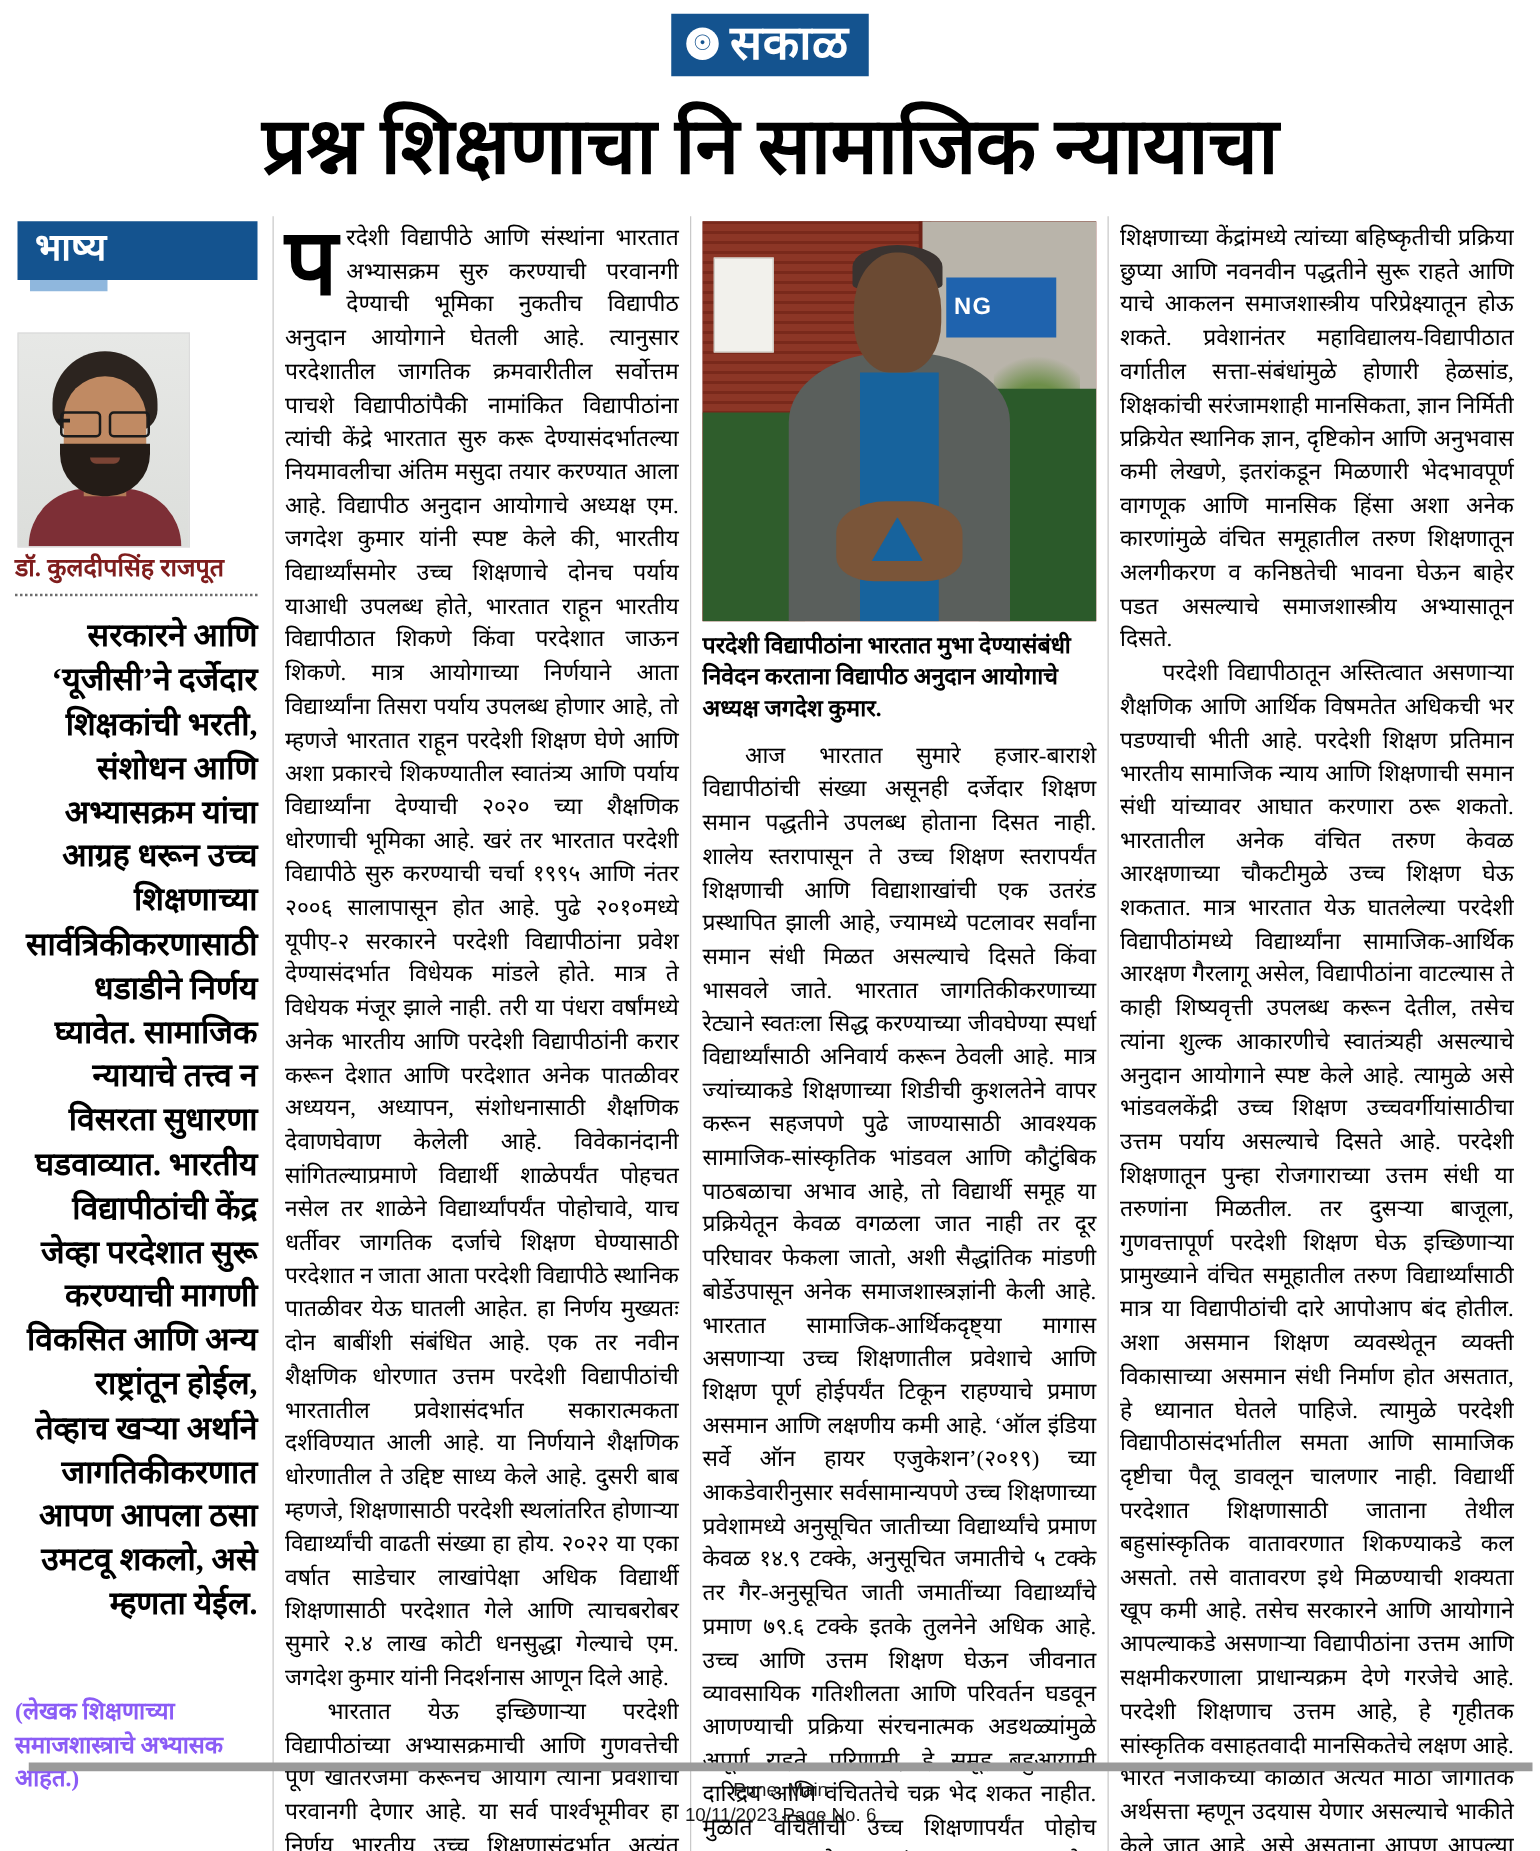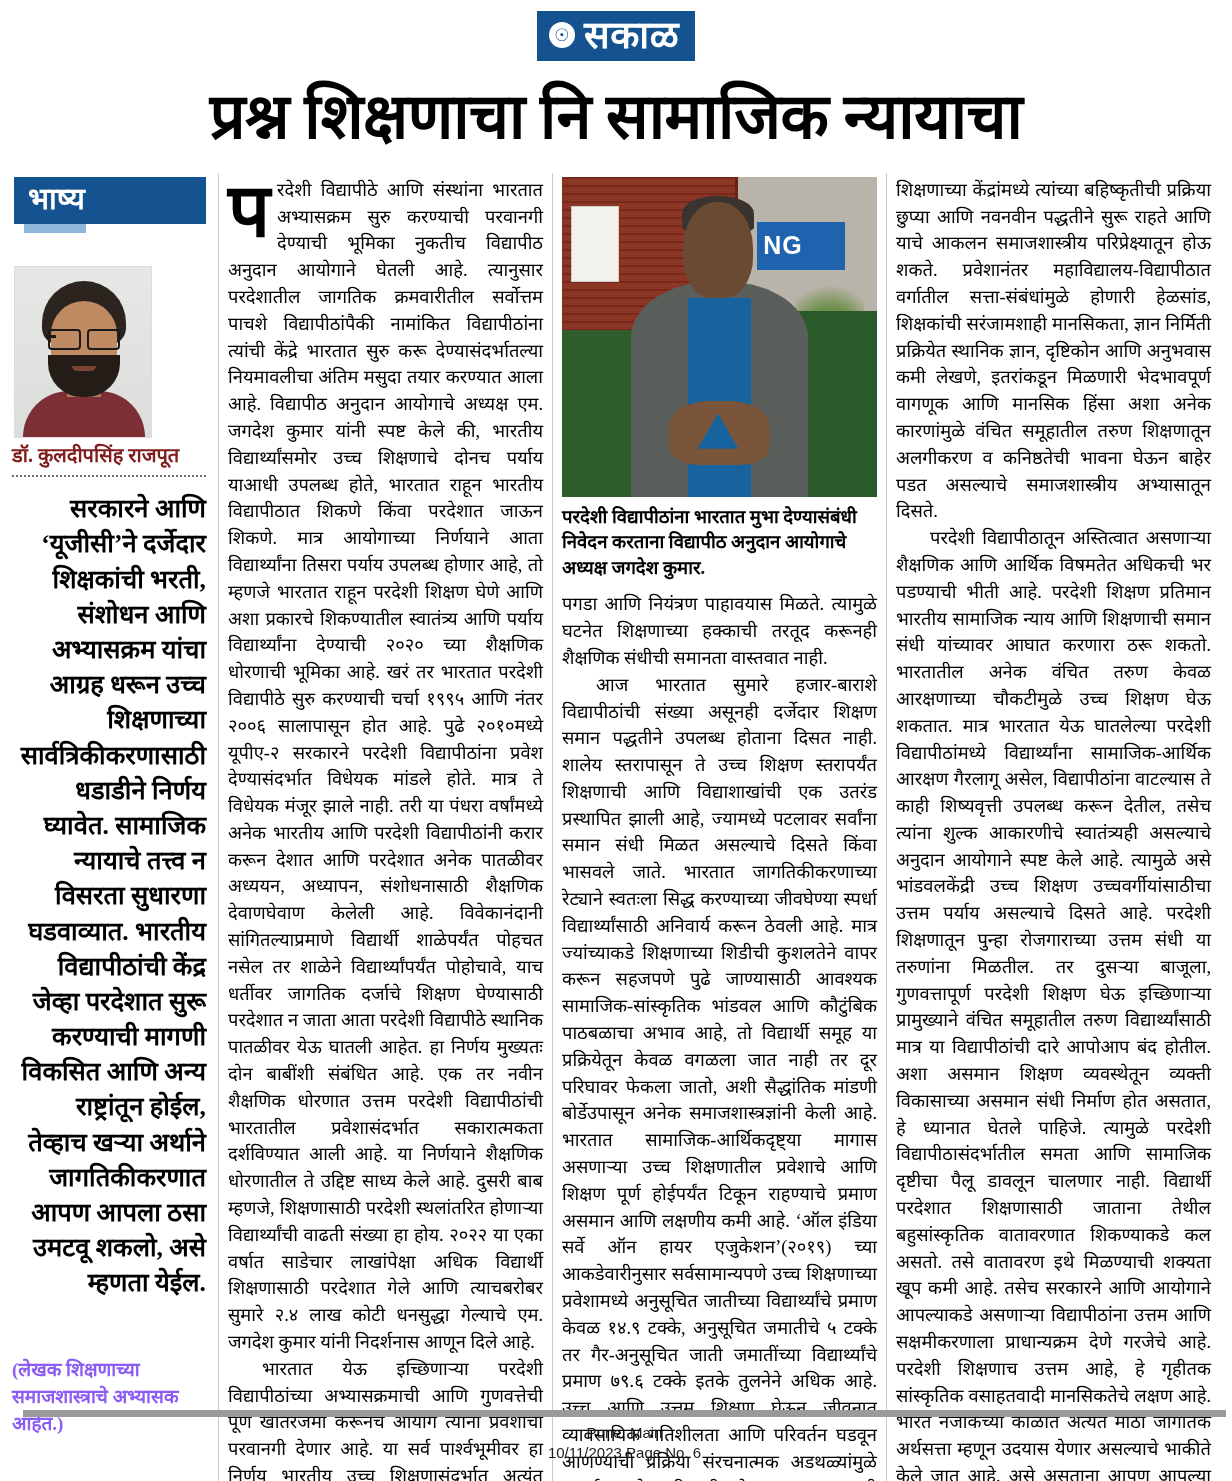--- a/index.html
+++ b/index.html
@@ -180,21 +180,21 @@
     overflow: hidden;
     margin: 8px 0 8px 0;
     background: #7a2d22;
   }
   .ph-wall { position: absolute; inset: 0; background: repeating-linear-gradient(0deg,#8c3626 0 6px,#79291b 6px 8px); }
   .ph-door { position: absolute; left: 56%; top: 0; width: 44%; height: 56%; background: #b9b4aa; }
   .ph-doorframe { position: absolute; left: 55%; top: 0; width: 3%; height: 60%; background: #6d2217; }
   .ph-sign {
     position: absolute; left: 62%; top: 14%; width: 28%; height: 15%;
     background: #1f63ae; color: #fff;
-    font-family: "Liberation Sans", sans-serif; font-weight: bold; font-size: 25px;
+    font-family: "Liberation Sans", sans-serif; font-weight: bold; font-size: 19px;
     display: flex; align-items: center; justify-content: flex-start; padding-left: 6px;
     letter-spacing: 1px; overflow: hidden; text-align: right;
   }
   .ph-paper { position: absolute; left: 3%; top: 9%; width: 15%; height: 24%; background: #f2f1ec; border: 1px solid #cfcdc6; }
   .ph-plants-l { position: absolute; left: 0; bottom: 0; width: 26%; height: 52%; background: #2f5d2c; }
   .ph-plants-r { position: absolute; right: 0; bottom: 0; width: 30%; height: 58%; background: #2b5a2a; }
   .ph-palm { position: absolute; right: 4%; top: 30%; width: 22%; height: 32%; background: radial-gradient(circle at 50% 60%, #6e8f4a 0 38%, rgba(47,93,44,0) 70%); }
   .ph-jacket {
     position: absolute; left: 22%; top: 33%; width: 56%; height: 67%;
     border-radius: 46% 46% 0 0 / 26% 26% 0 0; background: #5a5f5c;
@@ -310,21 +310,20 @@
       <div class="ph-shirt"></div>
       <div class="ph-hair"></div>
       <div class="ph-head"></div>
       <div class="ph-hands"></div>
       <div class="ph-gap"></div>
     </div>
 
     <div class="caption">परदेशी विद्यापीठांना भारतात मुभा देण्यासंबंधी निवेदन करताना विद्यापीठ अनुदान आयोगाचे अध्यक्ष जगदेश कुमार.</div>
 
     <div class="body-col" style="margin-top:0;">
-      <p class="first"><span>पगडा आणि नियंत्रण पाहावयास मिळते. त्यामुळे घटनेत शिक्षणाच्या हक्काची तरतूद करूनही शैक्षणिक संधीची समानता वास्तवात नाही.</span></p>
       <p><span>आज भारतात सुमारे हजार-बाराशे विद्यापीठांची संख्या असूनही दर्जेदार शिक्षण समान पद्धतीने उपलब्ध होताना दिसत नाही. शालेय स्तरापासून ते उच्च शिक्षण स्तरापर्यंत शिक्षणाची आणि विद्याशाखांची एक उतरंड प्रस्थापित झाली आहे, ज्यामध्ये पटलावर सर्वांना समान संधी मिळत असल्याचे दिसते किंवा भासवले जाते. भारतात जागतिकीकरणाच्या रेट्याने स्वतःला सिद्ध करण्याच्या जीवघेण्या स्पर्धा विद्यार्थ्यांसाठी अनिवार्य करून ठेवली आहे. मात्र ज्यांच्याकडे शिक्षणाच्या शिडीची कुशलतेने वापर करून सहजपणे पुढे जाण्यासाठी आवश्यक सामाजिक-सांस्कृतिक भांडवल आणि कौटुंबिक पाठबळाचा अभाव आहे, तो विद्यार्थी समूह या प्रक्रियेतून केवळ वगळला जात नाही तर दूर परिघावर फेकला जातो, अशी सैद्धांतिक मांडणी बोर्डेउपासून अनेक समाजशास्त्रज्ञांनी केली आहे. भारतात सामाजिक-आर्थिकदृष्ट्या मागास असणाऱ्या उच्च शिक्षणातील प्रवेशाचे आणि शिक्षण पूर्ण होईपर्यंत टिकून राहण्याचे प्रमाण असमान आणि लक्षणीय कमी आहे. ‘ऑल इंडिया सर्वे ऑन हायर एजुकेशन’(२०१९) च्या आकडेवारीनुसार सर्वसामान्यपणे उच्च शिक्षणाच्या प्रवेशामध्ये अनुसूचित जातीच्या विद्यार्थ्यांचे प्रमाण केवळ १४.९ टक्के, अनुसूचित जमातीचे ५ टक्के तर गैर-अनुसूचित जाती जमातींच्या विद्यार्थ्यांचे प्रमाण ७९.६ टक्के इतके तुलनेने अधिक आहे. उच्च आणि उत्तम शिक्षण घेऊन जीवनात व्यावसायिक गतिशीलता आणि परिवर्तन घडवून आणण्याची प्रक्रिया संरचनात्मक अडथळ्यांमुळे अपूर्ण राहते. परिणामी, हे समूह बहुआयामी दारिद्रय आणि वंचिततेचे चक्र भेद शकत नाहीत. मुळात वंचितांची उच्च शिक्षणापर्यंत पोहोच असमान आहेच, परंतु प्रत्यक्षात प्रवेश मिळाल्यानंतरही सार्वजनिक विद्यापीठे आणि उच्च</span></p>
     </div>
   </div>
 
   <div class="vrule"></div>
 
   <div class="col">
     <div class="body-col">
       <p class="first"><span>शिक्षणाच्या केंद्रांमध्ये त्यांच्या बहिष्कृतीची प्रक्रिया छुप्या आणि नवनवीन पद्धतीने सुरू राहते आणि याचे आकलन समाजशास्त्रीय परिप्रेक्ष्यातून होऊ शकते. प्रवेशानंतर महाविद्यालय-विद्यापीठात वर्गातील सत्ता-संबंधांमुळे होणारी हेळसांड, शिक्षकांची सरंजामशाही मानसिकता, ज्ञान निर्मिती प्रक्रियेत स्थानिक ज्ञान, दृष्टिकोन आणि अनुभवास कमी लेखणे, इतरांकडून मिळणारी भेदभावपूर्ण वागणूक आणि मानसिक हिंसा अशा अनेक कारणांमुळे वंचित समूहातील तरुण शिक्षणातून अलगीकरण व कनिष्ठतेची भावना घेऊन बाहेर पडत असल्याचे समाजशास्त्रीय अभ्यासातून दिसते.</span></p>
       <p><span>परदेशी विद्यापीठातून अस्तित्वात असणाऱ्या शैक्षणिक आणि आर्थिक विषमतेत अधिकची भर पडण्याची भीती आहे. परदेशी शिक्षण प्रतिमान भारतीय सामाजिक न्याय आणि शिक्षणाची समान संधी यांच्यावर आघात करणारा ठरू शकतो. भारतातील अनेक वंचित तरुण केवळ आरक्षणाच्या चौकटीमुळे उच्च शिक्षण घेऊ शकतात. मात्र भारतात येऊ घातलेल्या परदेशी विद्यापीठांमध्ये विद्यार्थ्यांना सामाजिक-आर्थिक आरक्षण गैरलागू असेल, विद्यापीठांना वाटल्यास ते काही शिष्यवृत्ती उपलब्ध करून देतील, तसेच त्यांना शुल्क आकारणीचे स्वातंत्र्यही असल्याचे अनुदान आयोगाने स्पष्ट केले आहे. त्यामुळे असे भांडवलकेंद्री उच्च शिक्षण उच्चवर्गीयांसाठीचा उत्तम पर्याय असल्याचे दिसते आहे. परदेशी शिक्षणातून पुन्हा रोजगाराच्या उत्तम संधी या तरुणांना मिळतील. तर दुसऱ्या बाजूला, गुणवत्तापूर्ण परदेशी शिक्षण घेऊ इच्छिणाऱ्या प्रामुख्याने वंचित समूहातील तरुण विद्यार्थ्यांसाठी मात्र या विद्यापीठांची दारे आपोआप बंद होतील. अशा असमान शिक्षण व्यवस्थेतून व्यक्ती विकासाच्या असमान संधी निर्माण होत असतात, हे ध्यानात घेतले पाहिजे. त्यामुळे परदेशी विद्यापीठासंदर्भातील समता आणि सामाजिक दृष्टीचा पैलू डावलून चालणार नाही. विद्यार्थी परदेशात शिक्षणासाठी जाताना तेथील बहुसांस्कृतिक वातावरणात शिकण्याकडे कल असतो. तसे वातावरण इथे मिळण्याची शक्यता खूप कमी आहे. तसेच सरकारने आणि आयोगाने आपल्याकडे असणाऱ्या विद्यापीठांना उत्तम आणि सक्षमीकरणाला प्राधान्यक्रम देणे गरजेचे आहे. परदेशी शिक्षणाच उत्तम आहे, हे गृहीतक सांस्कृतिक वसाहतवादी मानसिकतेचे लक्षण आहे. भारत नजीकच्या काळात अत्यंत मोठी जागतिक अर्थसत्ता म्हणून उदयास येणार असल्याचे भाकीते केले जात आहे. असे असताना आपण आपल्या विद्यापीठांना जागतिक दर्जाचे बनविण्याचा प्रयत्न का करू नये? यावर खरे तर चिंतन होणे गरजेचे आहे. सरकारने आणि आयोगाने दर्जेदार शिक्षकांची भरती, संशोधन आणि अभ्यासक्रम यांचा आग्रह धरून उच्च शिक्षणाच्या सार्वत्रिकीकरणासाठी धडाडीने निर्णय घ्यावेत. भारतीय विद्यापीठांची केंद्रे जेव्हा परदेशात सुरु करण्याची मागणी विकसित आणि अन्य राष्ट्रातून होईल, तेव्हा खऱ्या अर्थानि जागतिकीकरणात आपण आपला ठसा उमटवू शकलो असे म्हणता येईल. बाकी येणाऱ्या पाहुण्यांचे स्वागत करण्याची तर आपली परंपरा आहेच.</span></p>

